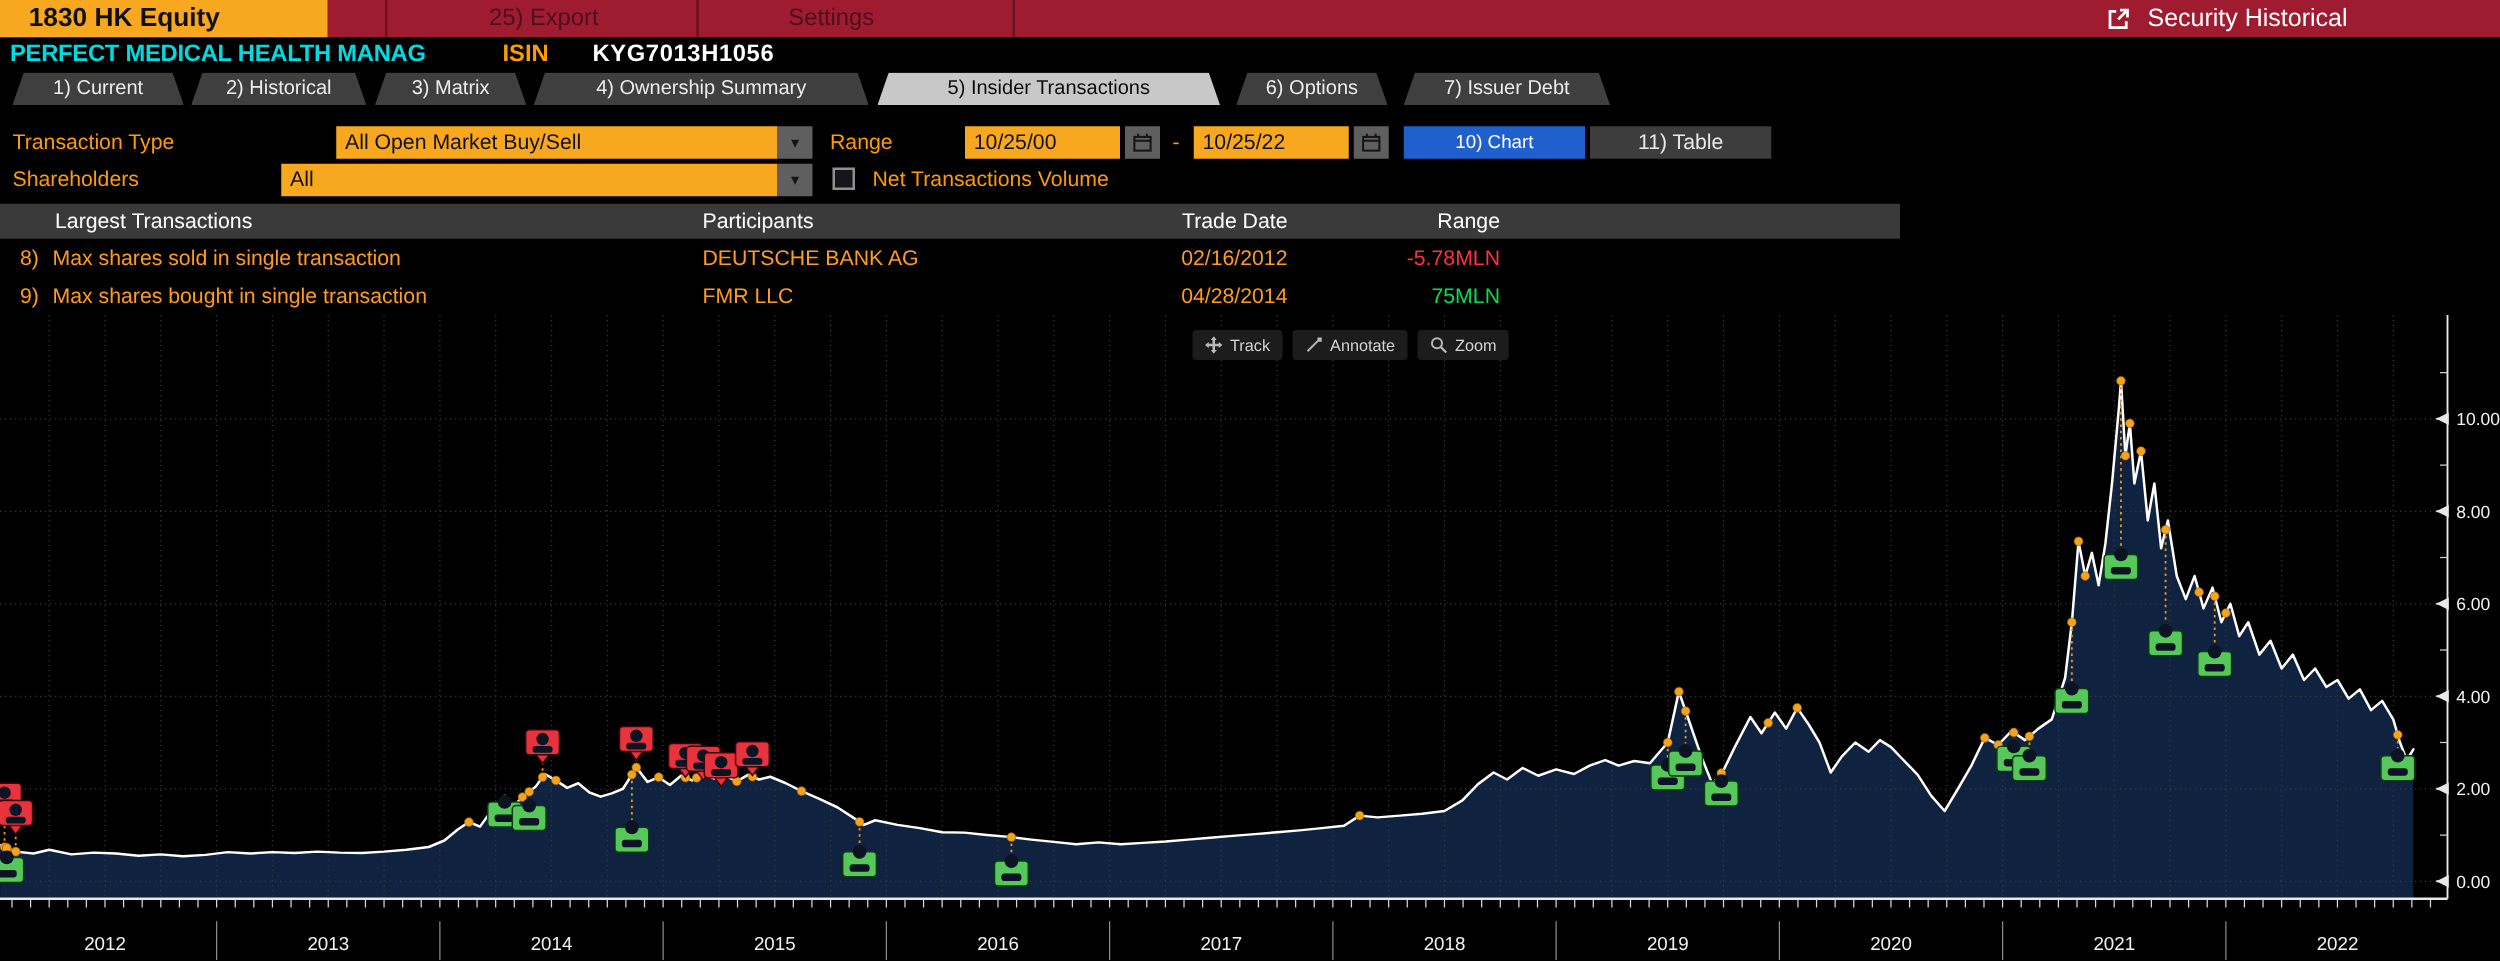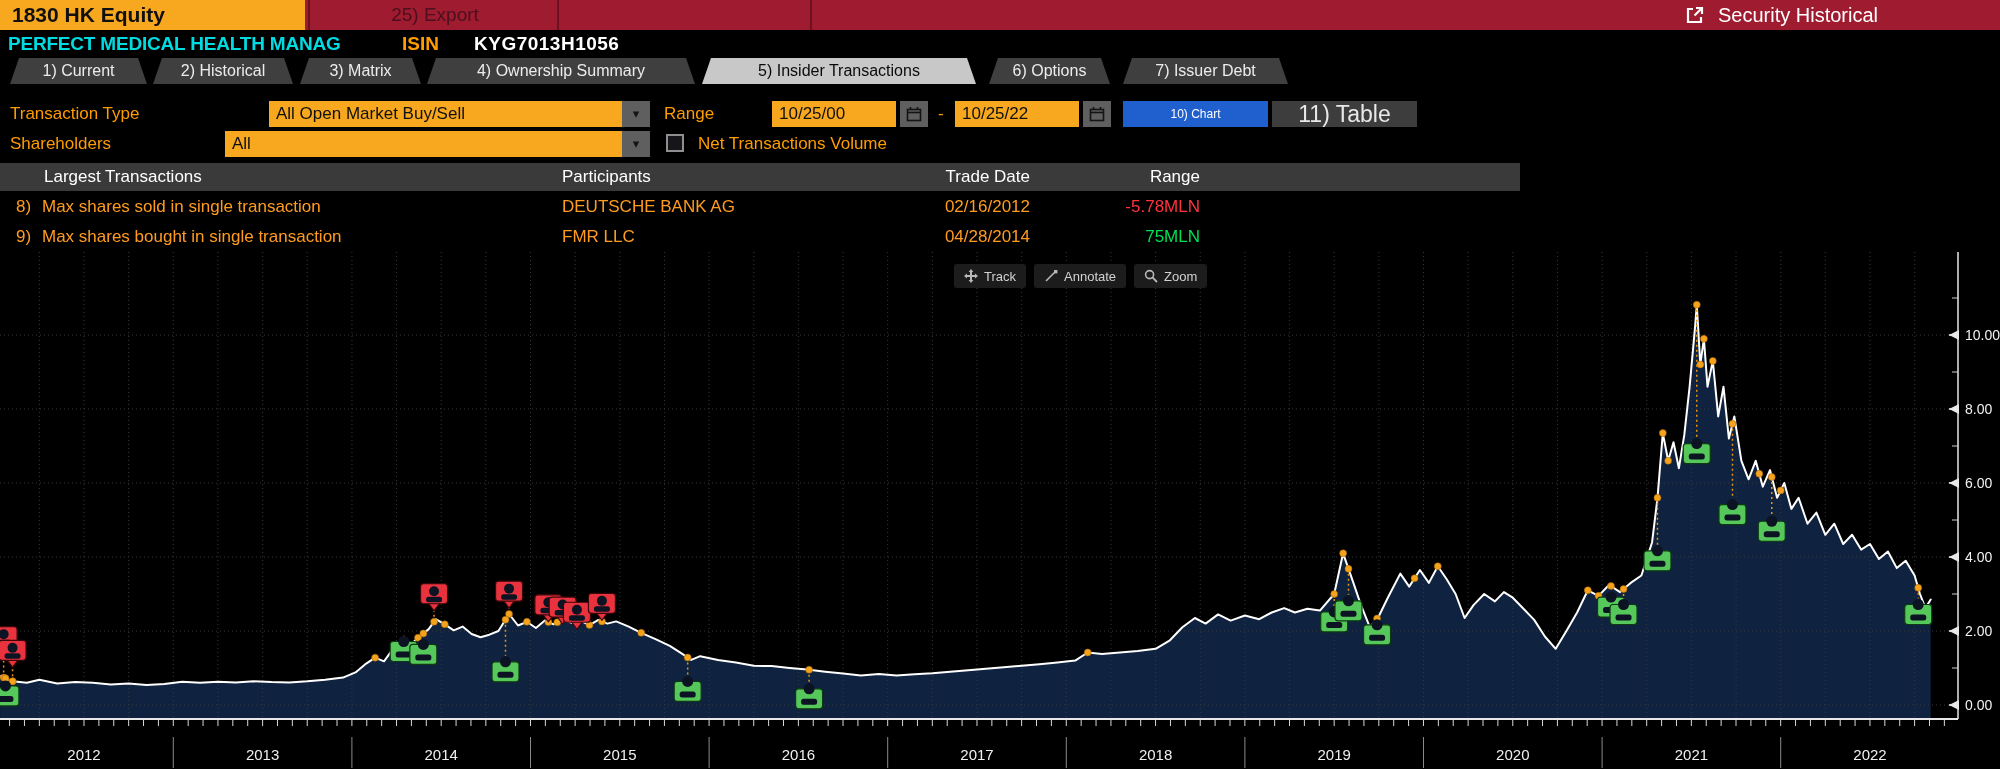--- a/index.html
+++ b/index.html
@@ -1,45 +1,45 @@
 <!DOCTYPE html>
 <html><head>
 <meta charset="utf-8">
 <style>
   html,body{margin:0;padding:0;background:#000;}
   #app{position:relative;width:2000px;height:769px;background:#000;overflow:hidden;
        font-family:"Liberation Sans",sans-serif;-webkit-font-smoothing:antialiased;}
   .abs{position:absolute;}
   
   #topbar{left:0;top:0;width:2000px;height:30px;background:#9e1b30;}
-  #ticker-box{left:0;top:0;width:305px;height:30px;background:#f7a81e;color:#101010;
-              font-size:21px;font-weight:bold;line-height:30px;padding-left:12px;box-sizing:border-box;}
+  #ticker-box{left:0;top:0;width:262px;height:30px;background:#f7a81e;color:#101010;
+              font-size:21px;font-weight:bold;line-height:30px;padding-left:23px;box-sizing:border-box;}
   .topdiv{top:0;width:2px;height:30px;background:#6b1120;}
   .topmenu{top:0;height:30px;line-height:30px;color:#4d0f1d;font-size:19px;text-align:center;}
   #so-title{top:0;height:30px;line-height:30px;color:#ffffff;font-size:20px;}
   
   #secrow{left:0;top:30px;width:2000px;height:28px;background:#000;}
   #sec-name{left:8px;top:3px;color:#00dbe1;font-size:19px;font-weight:bold;letter-spacing:-0.2px;}
   #isin-label{left:402px;top:3px;color:#ff9c00;font-size:19px;font-weight:bold;}
   #isin-value{left:474px;top:3px;color:#ffffff;font-size:19px;font-weight:bold;letter-spacing:0.5px;}
   
   .tab{top:58px;height:26px;line-height:26px;background:#3f3f3f;color:#ececec;font-size:16px;
        text-align:center;clip-path:polygon(9px 0, calc(100% - 9px) 0, 100% 100%, 0 100%);}
   .tab.sel{background:#c8c8c8;color:#0a0a0a;}
   
   .olabel{color:#ff9c00;font-size:17px;height:26px;line-height:26px;}
   .obox{height:26px;line-height:26px;background:#f7a81e;color:#101010;font-size:17px;
         padding-left:7px;box-sizing:border-box;overflow:hidden;white-space:nowrap;}
   .ddarrow{height:26px;line-height:26px;width:28px;background:#5f5f5f;color:#141414;
            font-size:13px;text-align:center;}
   .calbtn{height:26px;width:28px;background:#5f5f5f;display:flex;align-items:center;justify-content:center;}
   #chart-btn{left:1123px;top:101px;width:145px;height:26px;line-height:26px;background:#1f5fce;
-             color:#fff;font-size:12px;text-align:center;}
+             color:#fff;font-size:15px;text-align:center;}
   #table-btn{left:1272px;top:101px;width:145px;height:26px;line-height:26px;background:#3d3d3d;
-             color:#e8e8e8;font-size:23px;text-align:center;}
+             color:#e8e8e8;font-size:17px;text-align:center;}
   #net-check{left:666px;top:134px;width:18px;height:18px;background:#16161a;border:2px solid #8f8f8f;box-sizing:border-box;}
   
   #thead{left:0;top:163px;width:1520px;height:28px;background:#3a3a3a;}
   .th{top:163px;height:28px;line-height:28px;color:#ffffff;font-size:17px;}
   .trow{height:30px;}
   .tcell{height:30px;line-height:30px;font-size:17px;color:#ff9c20;white-space:nowrap;}
   .num{color:#ff9c20;}
   .amt-neg{color:#ff3340;}
   .amt-pos{color:#00e053;}
   .r{text-align:right;}
@@ -53,20 +53,21 @@
 </head>
 <body>
 
 <div id="app">
 
   <div id="topbar" class="abs">
     <div id="ticker-box" class="abs">1830 HK Equity</div>
     <div class="abs topdiv" style="left:308px"></div>
     <div class="abs topmenu" style="left:330px;width:210px">25) Export</div>
     <div class="abs topdiv" style="left:557px"></div>
+    <div class="abs topmenu" style="left:560px;width:210px">Settings</div>
     <div class="abs topdiv" style="left:810px"></div>
     <span class="abs" style="left:1684px;top:4px">
       <svg width="22" height="22" viewBox="0 0 22 22">
         <path d="M9 5 H4 V18 H17 V13" stroke="#ffffff" stroke-width="2.2" fill="none"></path>
         <path d="M12 4 H18 V10" stroke="#ffffff" stroke-width="2.2" fill="none"></path>
         <path d="M18 4 L10.5 11.5" stroke="#ffffff" stroke-width="2.2" fill="none"></path>
       </svg>
     </span>
     <div id="so-title" class="abs" style="left:1718px">Security Historical</div>
   </div>

